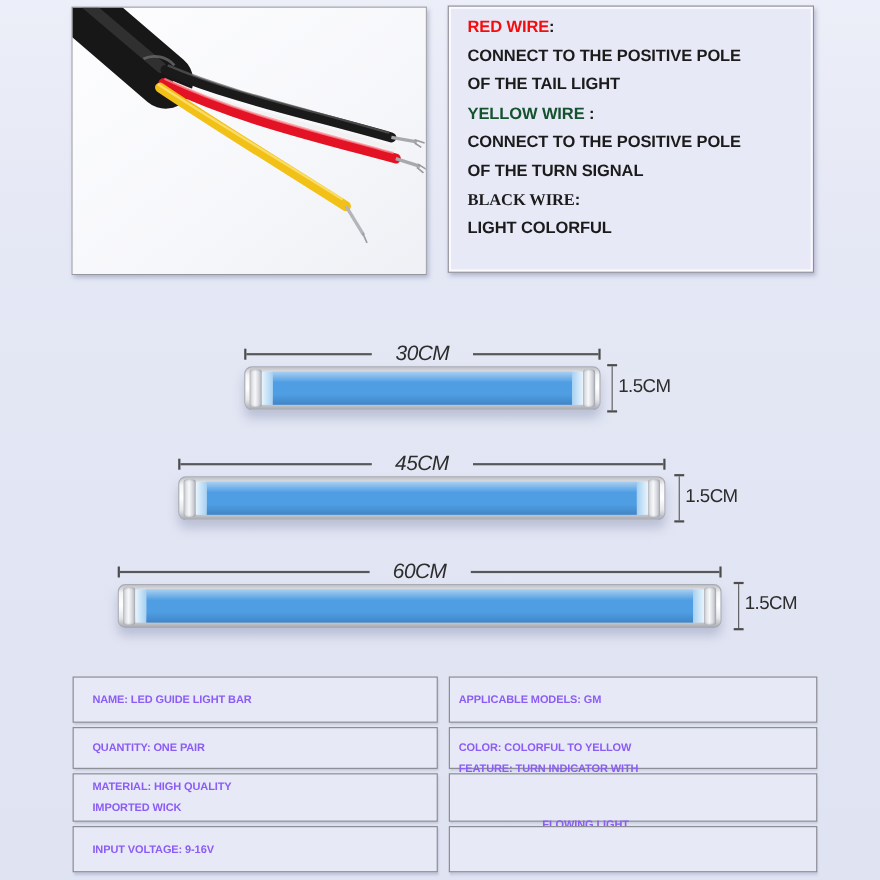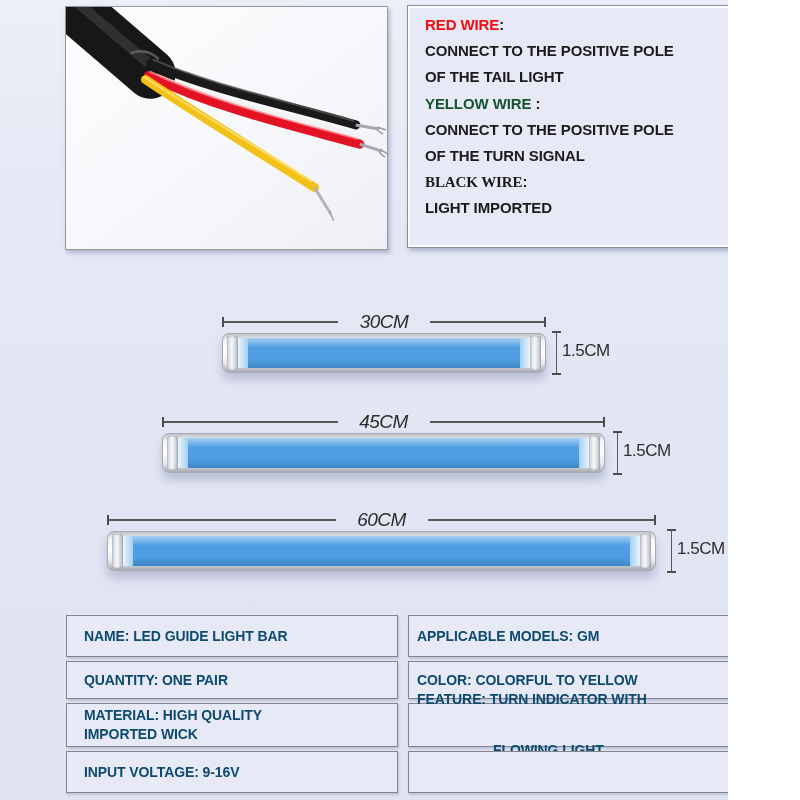--- a/index.html
+++ b/index.html
@@ -1,17 +1,17 @@
 <!DOCTYPE html>
 <html><head>
 <meta charset="utf-8">
 <style>
   html,body{margin:0;padding:0;}
   body{width:800px;height:800px;font-family:"Liberation Sans",sans-serif;}
-  .page{position:relative;width:728px;height:800px;overflow:hidden;
+  .page{position:relative;width:800px;height:800px;overflow:hidden;
         background:linear-gradient(180deg,#eceef8 0%,#e4e7f4 30%,#dfe3f2 100%);}
 
   
   .photo-box{position:absolute;left:65px;top:6px;width:321px;height:242px;
              background:#f9fafc;border:1px solid #97979e;
              box-shadow:2px 3px 4px rgba(120,130,165,.5);}
   .photo-box svg{display:block;width:100%;height:100%;}
 
   
   .text-box{position:absolute;left:407px;top:5px;width:333px;height:243px;
@@ -52,21 +52,21 @@
   .g1{--bx:222px;--bw:324px;--by:333px;--dx:552px;--lx:562px;}
   .g2{--bx:162px;--bw:443px;--by:433px;--dx:613px;--lx:623px;}
   .g3{--bx:107px;--bw:549px;--by:531px;--dx:667px;--lx:677px;}
 
   
   .spec-table{position:absolute;left:66px;top:615px;width:677px;height:178px;
               display:grid;grid-template-columns:332px 335px;column-gap:10px;
               grid-template-rows:42px 38px 44px 42px;row-gap:4px;box-sizing:border-box;}
   .cell{background:#e7e9f6;border:1px solid #84848c;box-sizing:border-box;
         display:flex;flex-direction:column;justify-content:center;
-        font-size:14px;font-weight:bold;color:#0c4a6e;letter-spacing:-.1px;
+        font-size:10px;font-weight:bold;color:#8b5cf6;letter-spacing:-.1px;
         box-shadow:1px 2px 2px rgba(125,135,170,.35);}
   .cell-l{padding-left:17px;}
   .cell-r{padding-left:8px;}
   .cell .l2{}
   .cell-r .l2{margin-left:76px;margin-top:32px;}
   .cell div{line-height:19px;}
 </style>
 </head>
 <body>
 
@@ -115,21 +115,21 @@
   </div>
 
   <div class="text-box">
     <div class="wline"><span style="color: rgb(245, 13, 13);">RED WIRE</span><span class="wcolon">:</span></div>
     <div class="wline">CONNECT TO THE POSITIVE POLE</div>
     <div class="wline">OF THE TAIL LIGHT</div>
     <div class="wline"><span style="color: #14532d;">YELLOW WIRE</span><span class="wcolon"> :</span></div>
     <div class="wline">CONNECT TO THE POSITIVE POLE</div>
     <div class="wline">OF THE TURN SIGNAL</div>
     <div class="wline"><span style="color: rgb(27, 27, 27); font-family: Liberation Serif, serif;">BLACK WIRE</span><span class="wcolon">:</span></div>
-    <div class="wline">LIGHT IMPORTED</div>
+    <div class="wline">LIGHT COLORFUL</div>
   </div>
 
   <div class="bargroup g1">
     <div class="hdim">
       <span class="vtick"></span>
         <span class="hseg"></span>
       <span class="hdim-label">30CM</span>
       <span class="hseg"></span>
         <span class="vtick"></span>
     </div>

